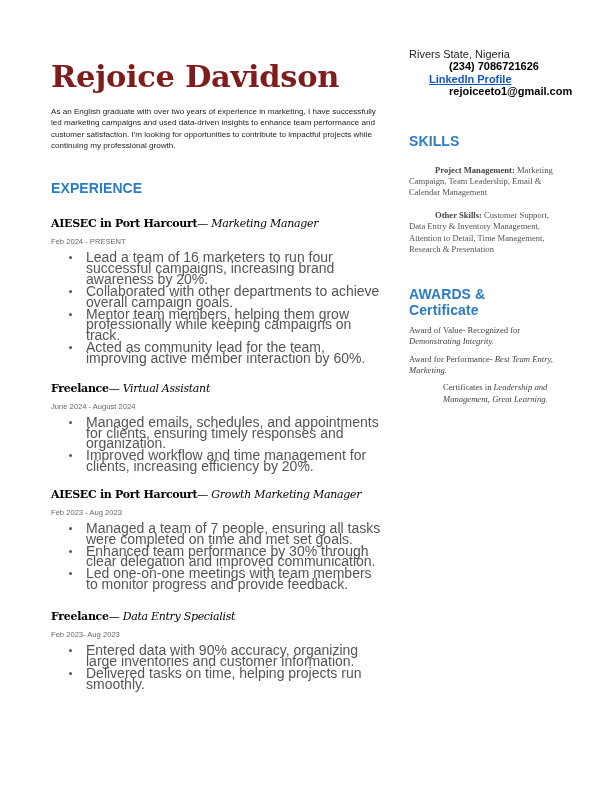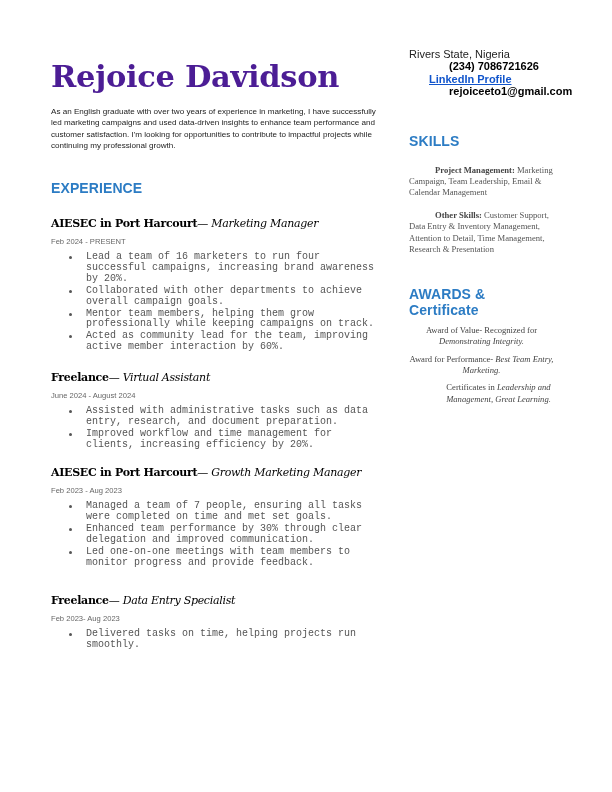--- a/index.html
+++ b/index.html
@@ -32,21 +32,21 @@
       top: 48px;
       width: 145px;
     }
     .name {
       font-family: "DejaVu Serif", serif;
       font-weight: bold;
       font-size: 30.5px;
       letter-spacing: -0.3px;
       line-height: 40px;
       margin: 4px 0 0 0;
-      color: #4c1d95;
+      color: #7f1d1d;
       white-space: nowrap;
     }
     .summary {
       font-family: "Liberation Sans", sans-serif;
       font-size: 8.1px;
       line-height: 11.3px;
       color: #222;
       margin-top: 10px;
       width: 325px;
     }
@@ -76,22 +76,22 @@
       margin-top: 6px;
       line-height: 10px;
     }
     ul.bullets {
       margin: 5px 0 0 0;
       padding: 0 0 0 35px;
       list-style: none;
     }
     ul.bullets li {
       position: relative;
-      font-family: Liberation Mono, monospace;
-      font-size: 10px;
+      font-family: Liberation Sans, sans-serif;
+      font-size: 14px;
       line-height: 10.8px;
       color: #555;
       padding-left: 0;
       margin-bottom: 1.2px;
     }
     ul.bullets li::before {
       content: "";
       position: absolute;
       left: -17px;
       top: 4px;
@@ -123,21 +123,20 @@
     .skill-block .label { font-weight: bold; color: #444; padding-left: 26px; }
     .skill-1 { margin-top: 16px; }
     .skill-2 { margin-top: 9px; }
     .skill-3 { margin-top: 12px; }
     .awards-heading { margin-top: 31px; }
     .award {
       font-family: "Liberation Serif", serif;
       font-size: 8.6px;
       line-height: 11.3px;
       color: #444;
-      text-align: center;
     }
     .award .it { font-style: italic; }
     .award-1 { margin-top: 7px; }
     .award-2 { margin-top: 6px; }
     .award-3 { margin-top: 6px; margin-left: 34px; }
   </style>
 </head>
 <body>
 
 <div class="page">
@@ -160,43 +159,44 @@
         <li>Acted as community lead for the team, improving active member interaction by 60%.</li>
       </ul>
     </div>
 
     <div class="job" style="">
       <div class="job-title">
         <span class="org">Freelance</span><span>— </span><span class="role">Virtual Assistant</span>
       </div>
       <div class="job-dates">June 2024 - August 2024</div>
       <ul class="bullets">
-        <li>Assisted with administrative tasks such as data entry, research, and document preparation.</li>
+        <li>Managed emails, schedules, and appointments for clients, ensuring timely responses and organization.</li>
         <li>Improved workflow and time management for clients, increasing efficiency by 20%.</li>
       </ul>
     </div>
 
     <div class="job" style="margin-top:16px;">
       <div class="job-title">
         <span class="org">AIESEC in Port Harcourt</span><span>— </span><span class="role">Growth Marketing Manager</span>
       </div>
       <div class="job-dates">Feb 2023 - Aug 2023</div>
       <ul class="bullets">
         <li>Managed a team of 7 people, ensuring all tasks were completed on time and met set goals.</li>
         <li>Enhanced team performance by 30% through clear delegation and improved communication.</li>
         <li>Led one-on-one meetings with team members to monitor progress and provide feedback.</li>
       </ul>
     </div>
 
-    <div class="job" style="margin-top:26px;">
+    <div class="job" style="margin-top:20px;">
       <div class="job-title">
         <span class="org">Freelance</span><span>— </span><span class="role">Data Entry Specialist</span>
       </div>
       <div class="job-dates">Feb 2023- Aug 2023</div>
       <ul class="bullets">
+        <li>Entered data with 90% accuracy, organizing large inventories and customer information.</li>
         <li>Delivered tasks on time, helping projects run smoothly.</li>
       </ul>
     </div>
   </div>
 
   <div class="right">
     <div class="contact">
       <div>Rivers State, Nigeria</div>
       <div class="bold">(234) 7086721626</div>
       <div><a>LinkedIn Profile</a></div>

